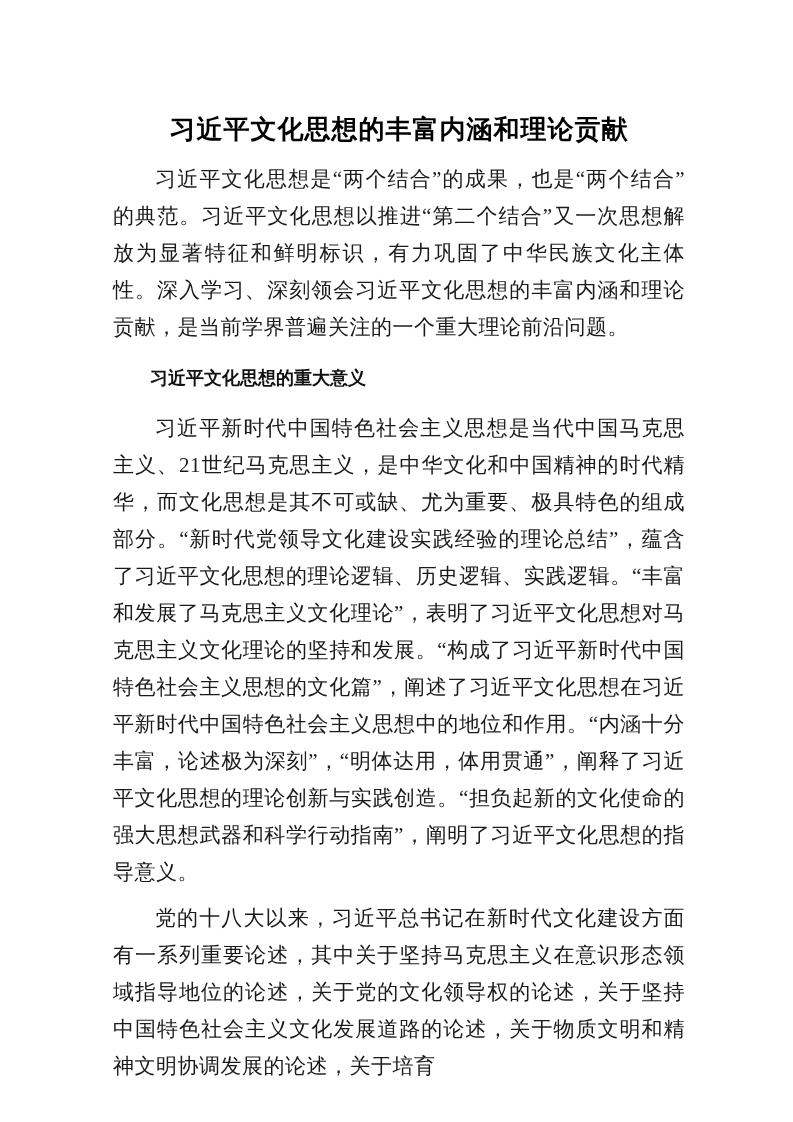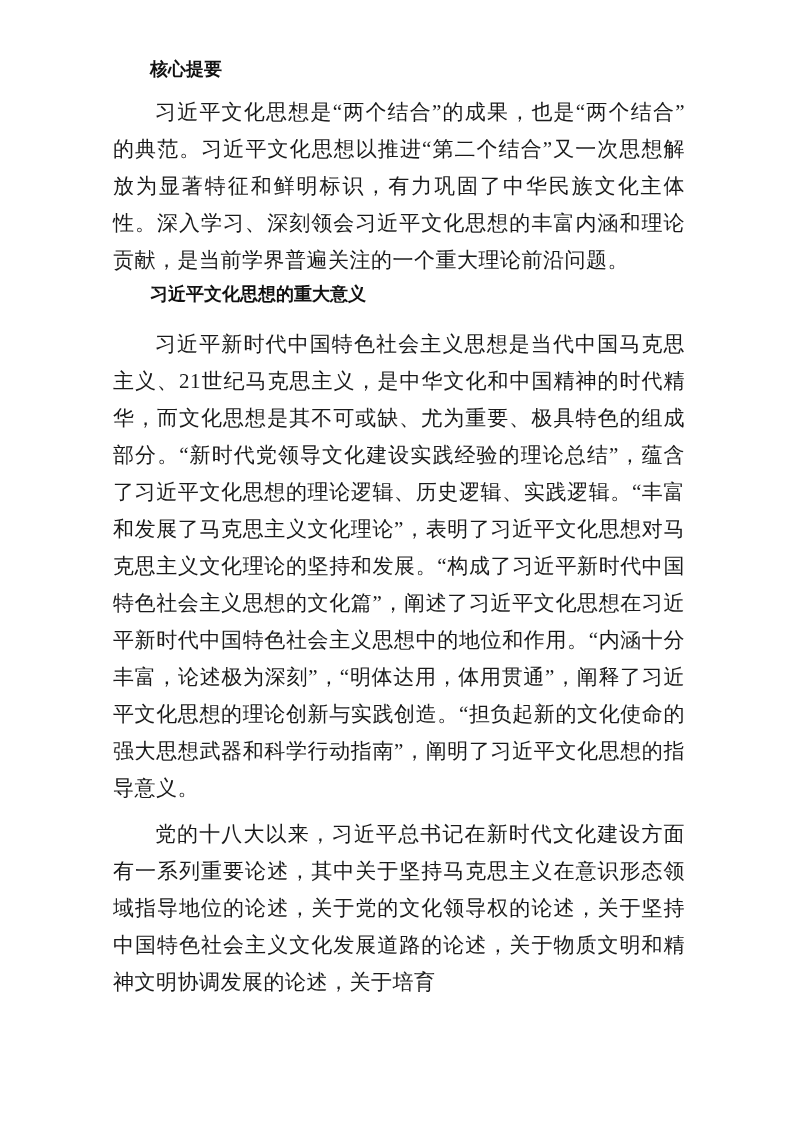--- a/index.html
+++ b/index.html
@@ -30,42 +30,42 @@
   }
   .section-heading {
     font-family: "Liberation Sans", "DejaVu Sans", sans-serif;
     font-weight: bold;
     font-size: 18px;
     line-height: 24px;
     padding-left: 37px;
     color: #111111;
   }
   .heading-core { margin-top: 57px; }
-  .heading-significance { margin-top: 3px; }
+  .heading-significance { margin-top: 20px; }
   .body-para {
     font-family: "Liberation Serif", "DejaVu Serif", serif;
     font-size: 21px;
     line-height: 37px;
     text-align: justify;
     text-justify: inter-ideograph;
     text-indent: 42px;
     color: #1a1a1a;
     letter-spacing: 0.5px;
   }
   .para-core { margin-top: 13px; }
   .para-significance-1 { margin-top: 20px; }
   .para-significance-2 { margin-top: 9px; }
 </style>
 </head>
 <body>
 
 <div class="page">
 
+  <h1 class="doc-title">习近平文化思想的丰富内涵和理论贡献</h1>
 
-  <h2 class="section-heading heading-core">核心提要</h2>
 
   <p class="body-para para-core">习近平文化思想是“两个结合”的成果，也是“两个结合”的典范。习近平文化思想以推进“第二个结合”又一次思想解放为显著特征和鲜明标识，有力巩固了中华民族文化主体性。深入学习、深刻领会习近平文化思想的丰富内涵和理论贡献，是当前学界普遍关注的一个重大理论前沿问题。</p>
 
   <h2 class="section-heading heading-significance">习近平文化思想的重大意义</h2>
 
   <p class="body-para para-significance-1">习近平新时代中国特色社会主义思想是当代中国马克思主义、21世纪马克思主义，是中华文化和中国精神的时代精华，而文化思想是其不可或缺、尤为重要、极具特色的组成部分。“新时代党领导文化建设实践经验的理论总结”，蕴含了习近平文化思想的理论逻辑、历史逻辑、实践逻辑。“丰富和发展了马克思主义文化理论”，表明了习近平文化思想对马克思主义文化理论的坚持和发展。“构成了习近平新时代中国特色社会主义思想的文化篇”，阐述了习近平文化思想在习近平新时代中国特色社会主义思想中的地位和作用。“内涵十分丰富，论述极为深刻”，“明体达用，体用贯通”，阐释了习近平文化思想的理论创新与实践创造。“担负起新的文化使命的强大思想武器和科学行动指南”，阐明了习近平文化思想的指导意义。</p>
 
   <p class="body-para para-significance-2">党的十八大以来，习近平总书记在新时代文化建设方面有一系列重要论述，其中关于坚持马克思主义在意识形态领域指导地位的论述，关于党的文化领导权的论述，关于坚持中国特色社会主义文化发展道路的论述，关于物质文明和精神文明协调发展的论述，关于培育</p>
 
 </div>

